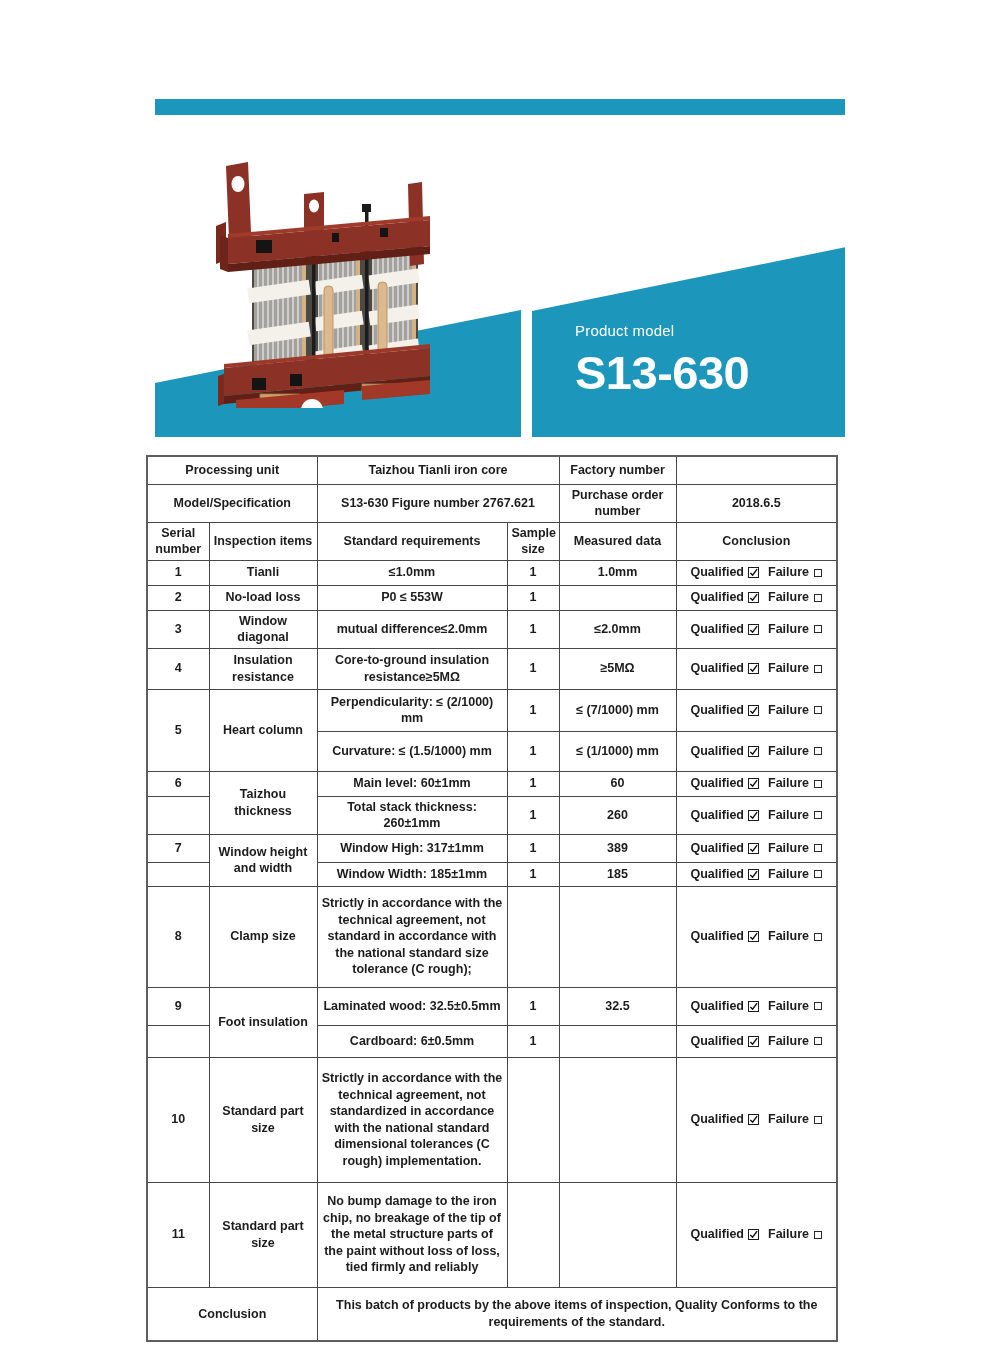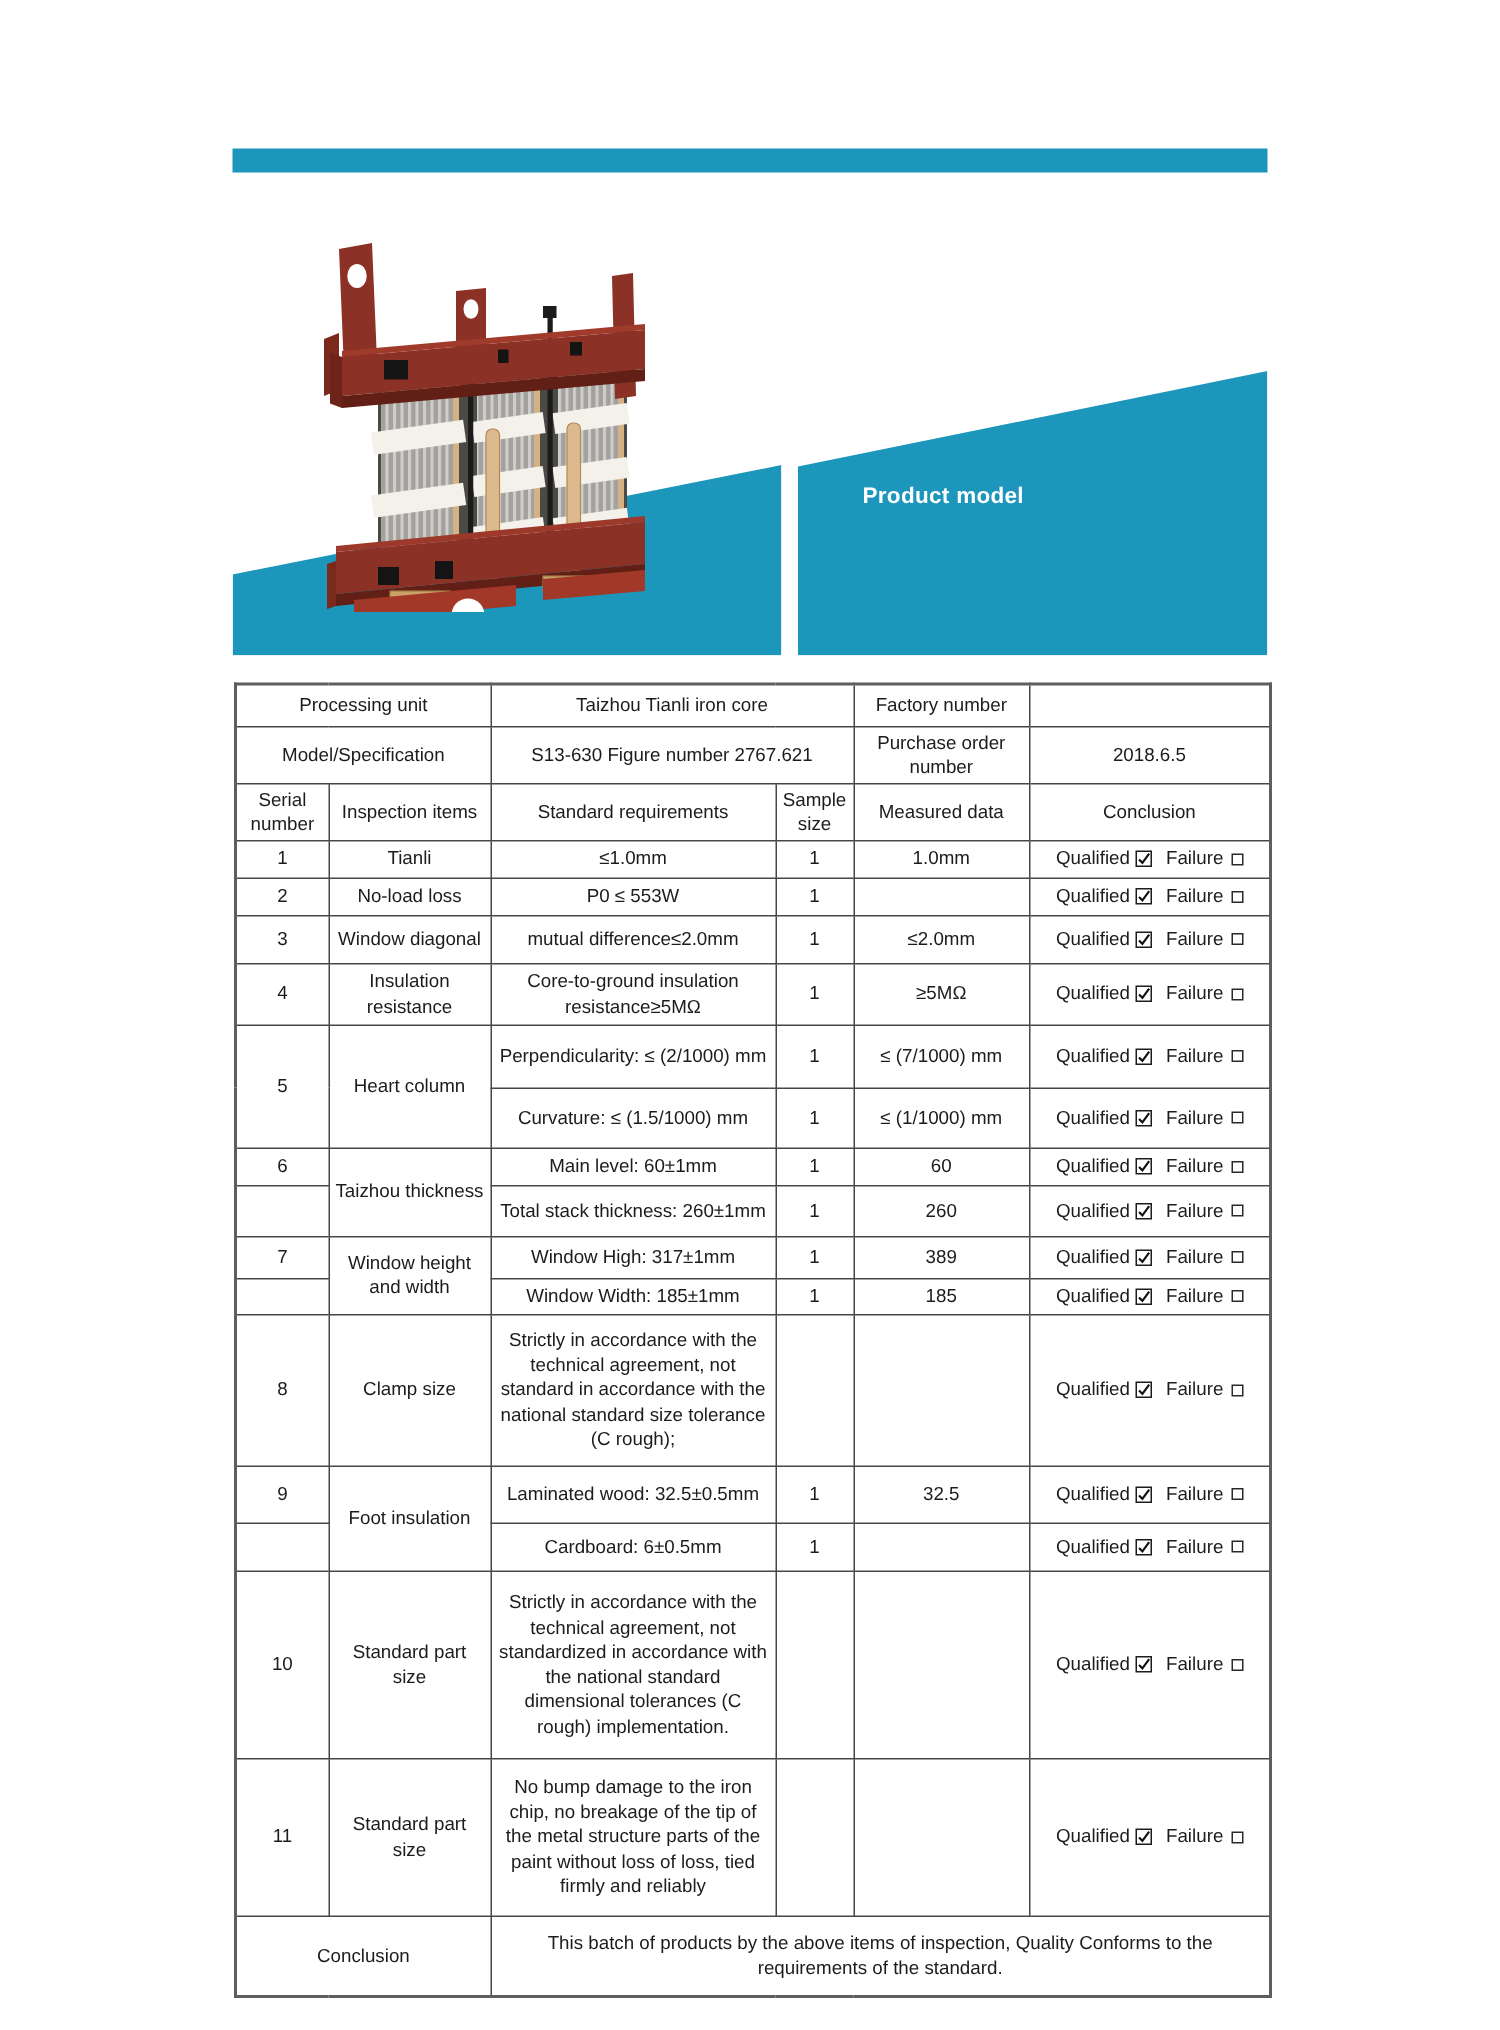--- a/index.html
+++ b/index.html
@@ -8,26 +8,26 @@
 
   
   .top-bar{position:absolute;left:155px;top:99px;width:690px;height:16px;}
   .shape-left{position:absolute;left:155px;top:300px;width:366px;height:137px;
               clip-path:polygon(0 60.6%,100% 7.3%,100% 100%,0 100%);}
   .shape-right{position:absolute;left:532px;top:245px;width:313px;height:192px;
                clip-path:polygon(0 34.4%,100% 1.2%,100% 100%,0 100%);}
   .photo{position:absolute;left:212px;top:138px;width:235px;height:270px;}
   .photo svg{display:block;width:100%;height:100%;}
   .banner{position:absolute;left:575px;top:322px;color:#fff;}
-  .banner-label{font-size:15px;font-weight:bold;line-height:18px;letter-spacing:.2px;}
+  .banner-label{font-size:15px;font-weight:normal;line-height:18px;letter-spacing:.2px;}
   .banner-model{font-size:47px;font-weight:bold;line-height:50px;margin-top:8px;letter-spacing:-.5px;}
 
   
-  table.report{position:absolute;left:156px;top:455px;width:690px;border-collapse:collapse;
-               table-layout:fixed;font-size:12.5px;color:#1c1c1c;border:2px solid #5e5e5e;}
+  table.report{position:absolute;left:146px;top:455px;width:690px;border-collapse:collapse;
+               table-layout:fixed;font-size:12.5px;color:#1c1c1c;border:2px solid #5e5e5e;font-weight:bold;}
   table.report td{border:1px solid #474747;text-align:center;vertical-align:middle;
                   padding:2px 4px;line-height:1.32;overflow:hidden;}
   td.c-req{padding:2px 3px;}
   tr.info-r1{height:28px;} tr.info-r2{height:35px;margin-top:30px;}
   tr.head-row{height:38px;} tr.foot-row{height:54px;}
 
   
   .clabel{display:inline-block;vertical-align:middle;text-align:center;}
   .cb{display:inline-block;vertical-align:middle;box-sizing:border-box;background:#fff;}
   .cb.checked{width:11px;height:11px;border:1.2px solid #1c1c1c;margin-left:4px;}
@@ -117,20 +117,21 @@
         <rect x="150" y="246" width="34" height="11" fill="#c9a267" stroke="#a37d47" stroke-width="0.8"></rect>
         <polygon points="24,262 132,252 132,266 24,276" fill="#a23827"></polygon>
         <polygon points="150,248 218,242 218,256 150,262" fill="#a23827"></polygon>
         <circle cx="100" cy="272" r="11" fill="#fff"></circle>
       </g>
     </svg>
   </div>
 
   <div class="banner">
     <div class="banner-label">Product model</div>
+    <div class="banner-model">S13-630</div>
   </div>
 
   <table class="report">
     <colgroup>
       <col style="width:62px">
         <col style="width:108px">
         <col style="width:190px">
       <col style="width:52px">
         <col style="width:117px">
         <col style="width:161px">

